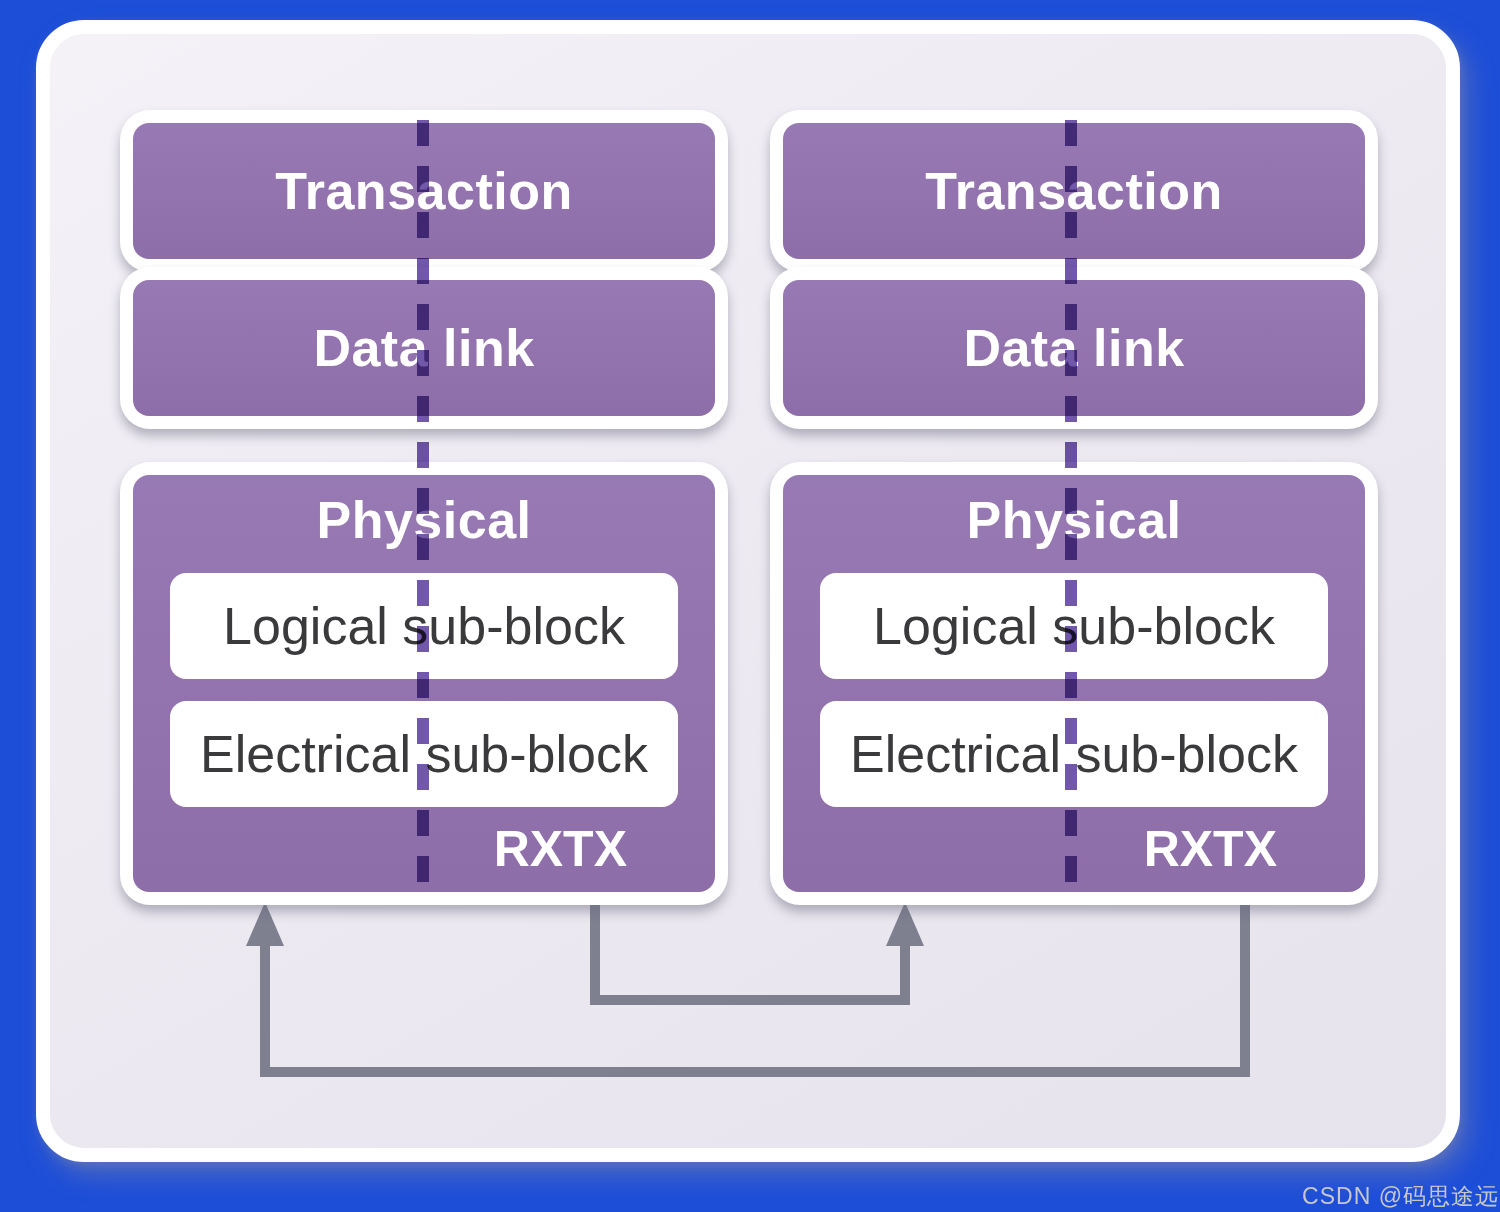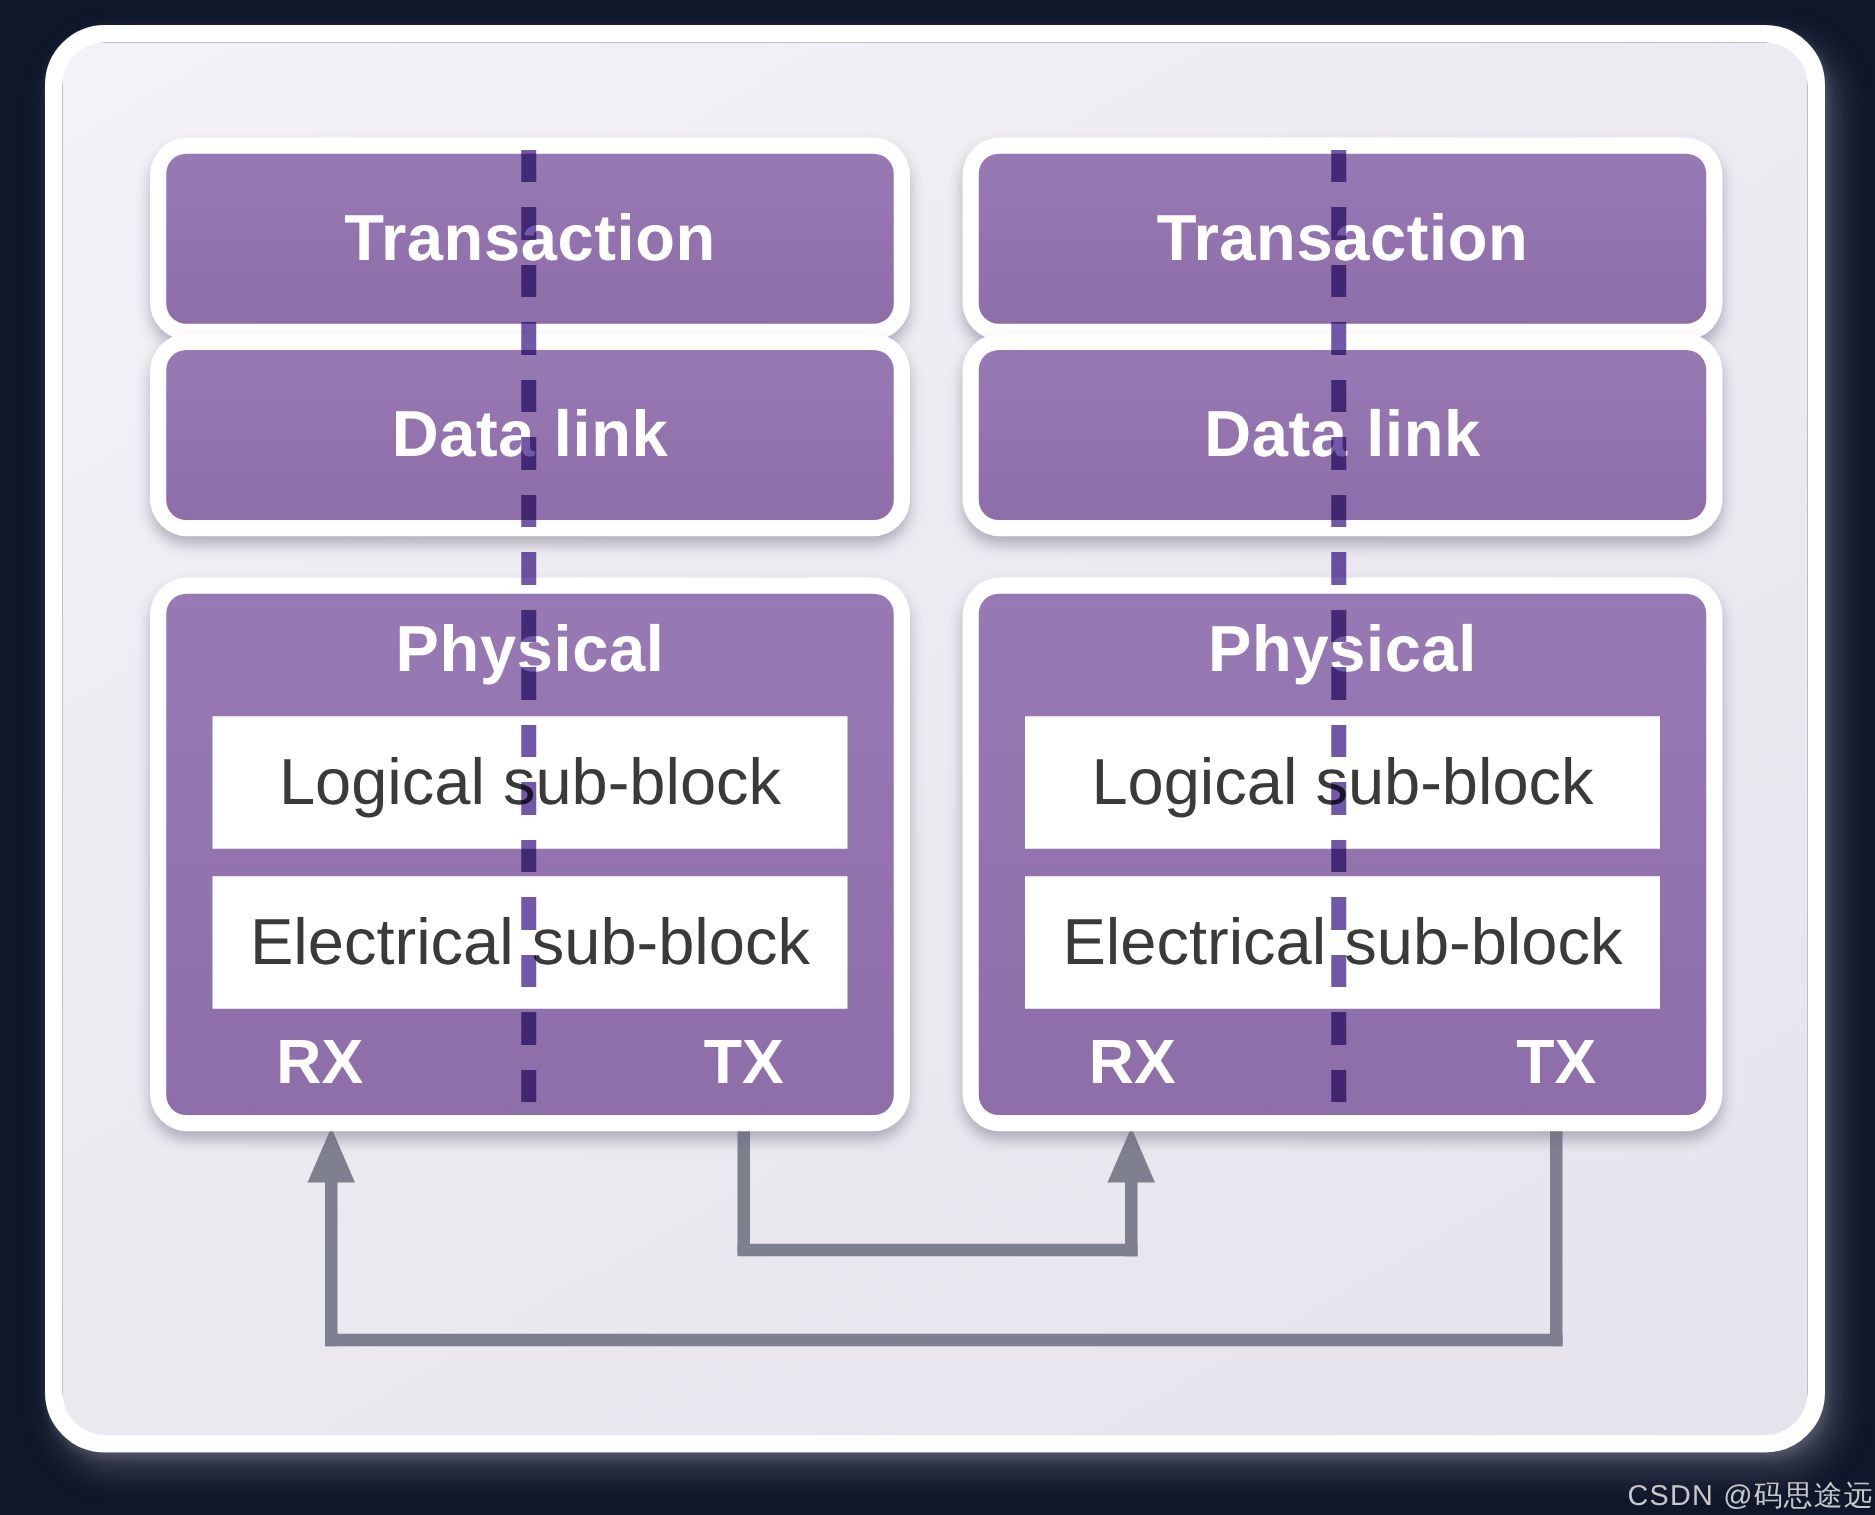--- a/index.html
+++ b/index.html
@@ -12,21 +12,21 @@
     --text-dark:#3a3a3c;
     --watermark:#c6c6cb;
   }
   *{margin:0;padding:0;box-sizing:border-box;}
   html,body{background:#fdfdfe;}
   body{font-family:"Liberation Sans","DejaVu Sans",sans-serif;}
   .canvas{
     position:relative;
     width:1500px;height:1212px;
     overflow:hidden;
-    background:#0f172a;
+    background:#1d4ed8;
   }
   .panel{
     position:absolute;
     left:36px;top:20px;
     width:1424px;height:1142px;
     border:14px solid #ffffff;
     border-radius:48px;
     background:linear-gradient(150deg,#f4f2f7 0%,#ece9f1 50%,#e6e3ec 100%);
     box-shadow:10px 14px 26px rgba(146,144,162,0.40), 2px 4px 8px rgba(146,144,162,0.25);
   }
@@ -67,26 +67,27 @@
     text-align:center;
     line-height:62px;
   }
   .subblock{
     margin:22px 37px 0 37px;
     height:106px;
     background:#ffffff;
     display:flex;align-items:center;justify-content:center;
     font-size:52px;
     color:var(--text-dark);
+    border-radius:16px;
   }
   .rxtx{
     margin-top:auto;
     padding:0 88px 14px 88px;
     display:flex;
-    justify-content:space-between;
+    justify-content:flex-end;
     color:#ffffff;
     font-size:50px;
     font-weight:bold;
   }
   
   .dash-line{
     position:absolute;
     top:120px;
     width:12px;
     height:772px;

